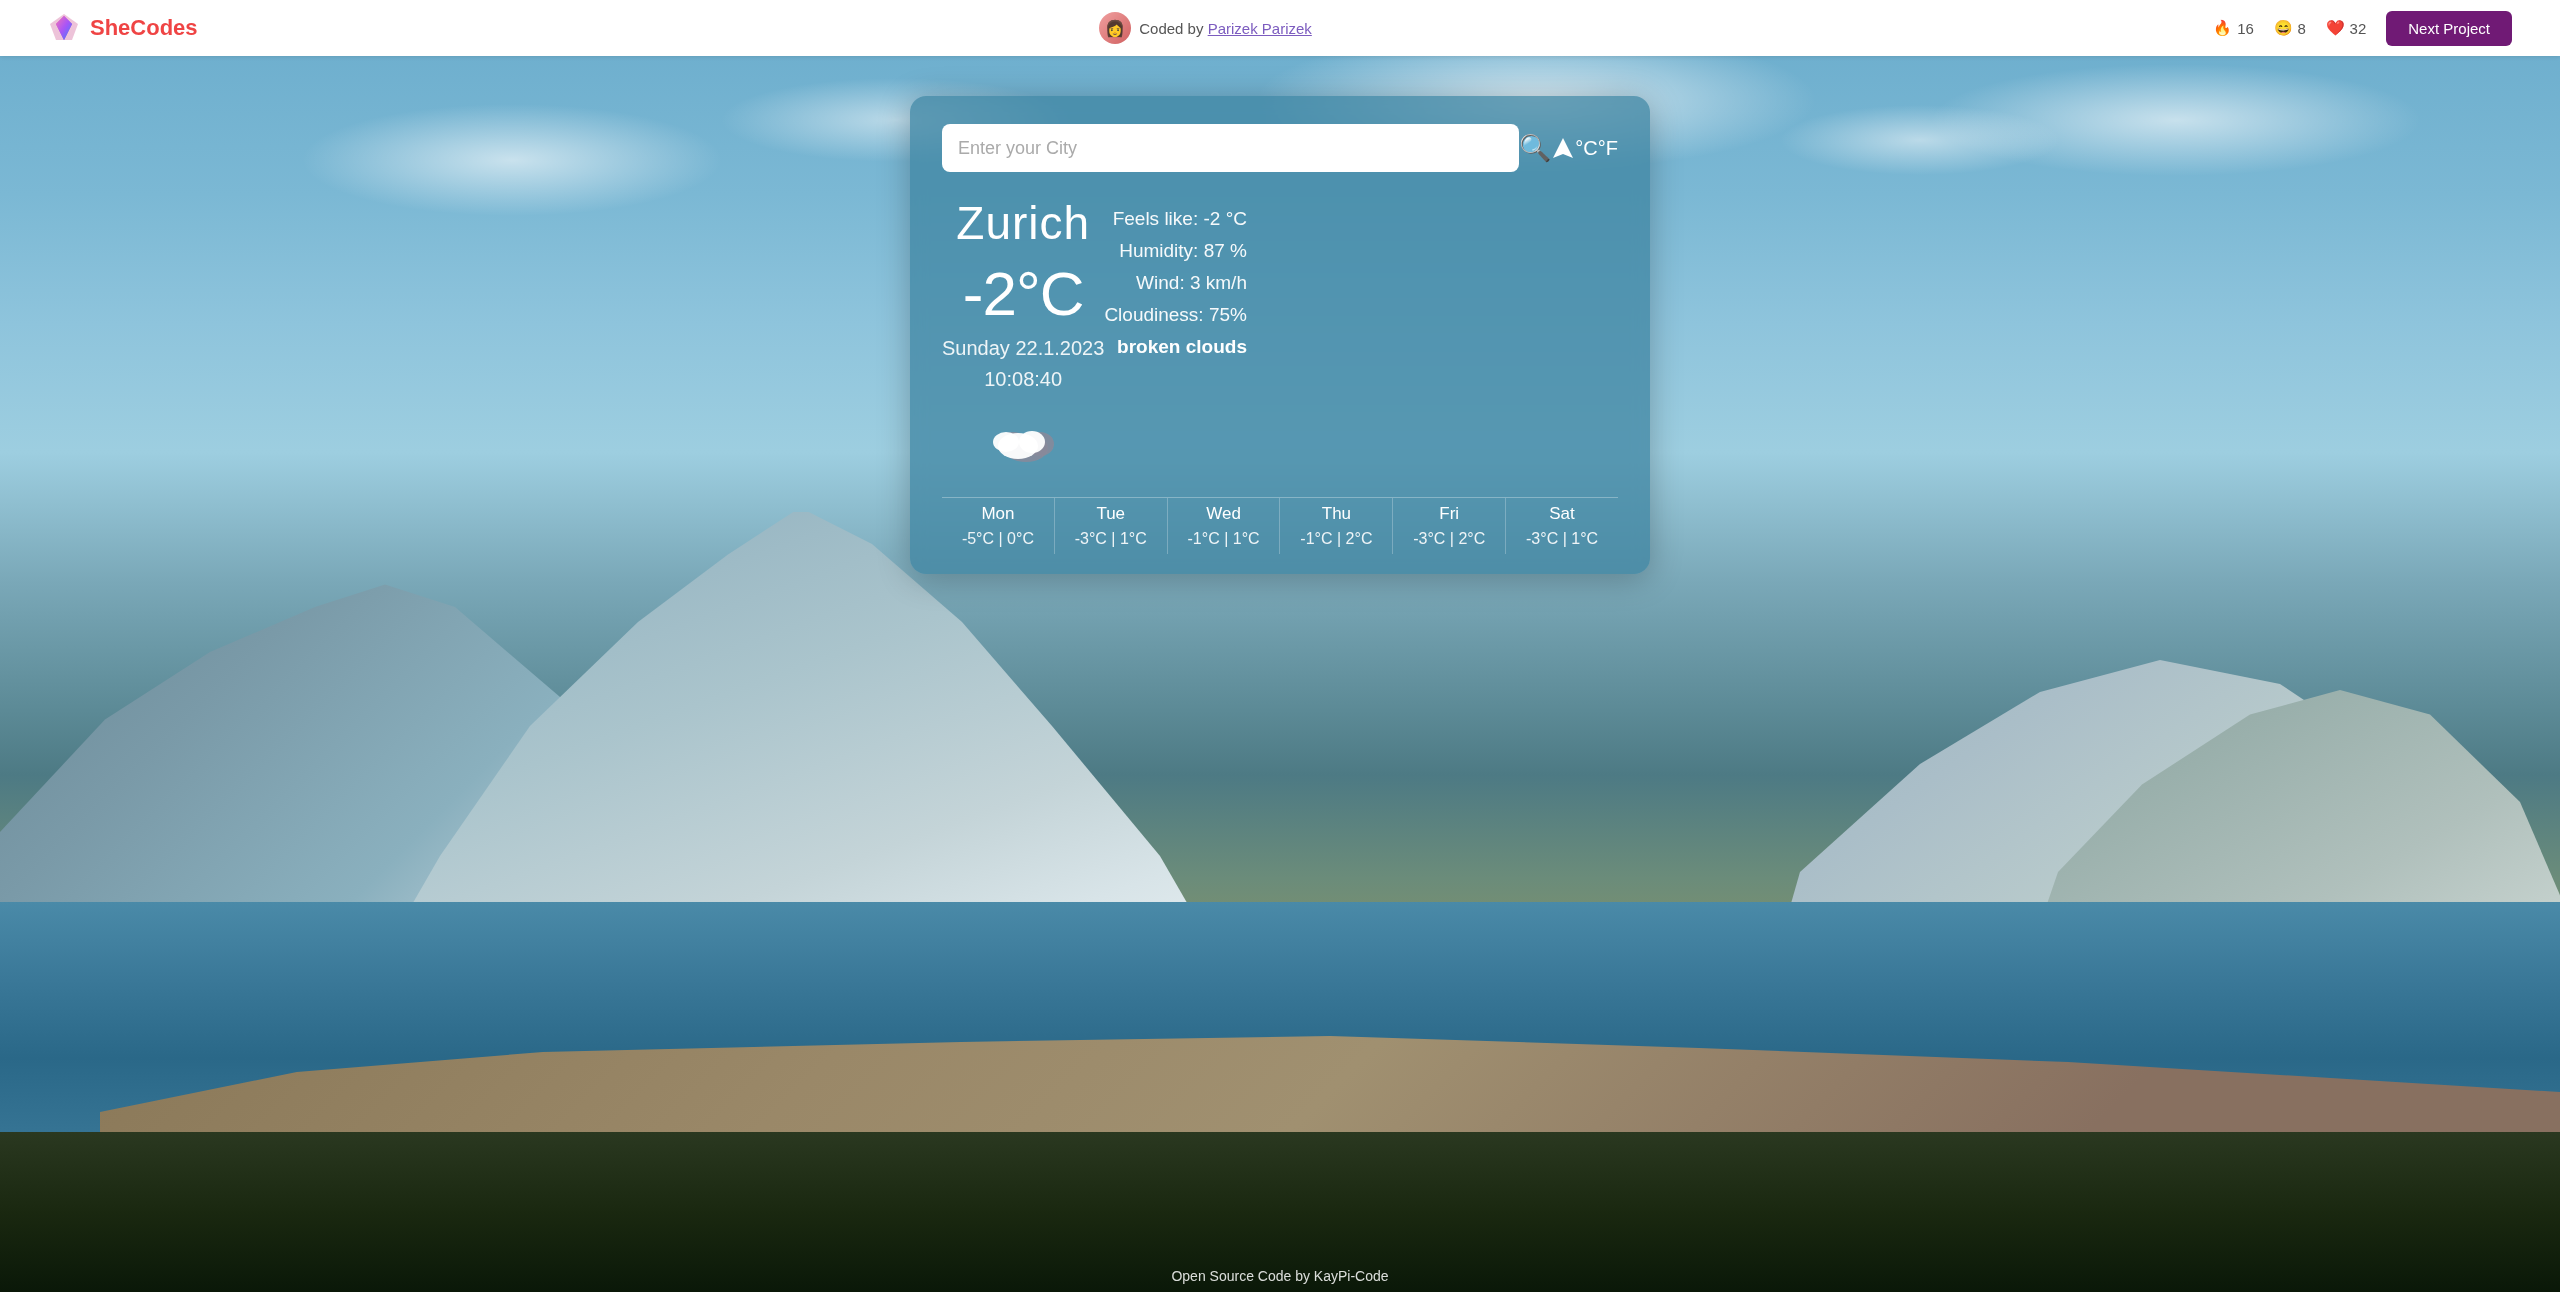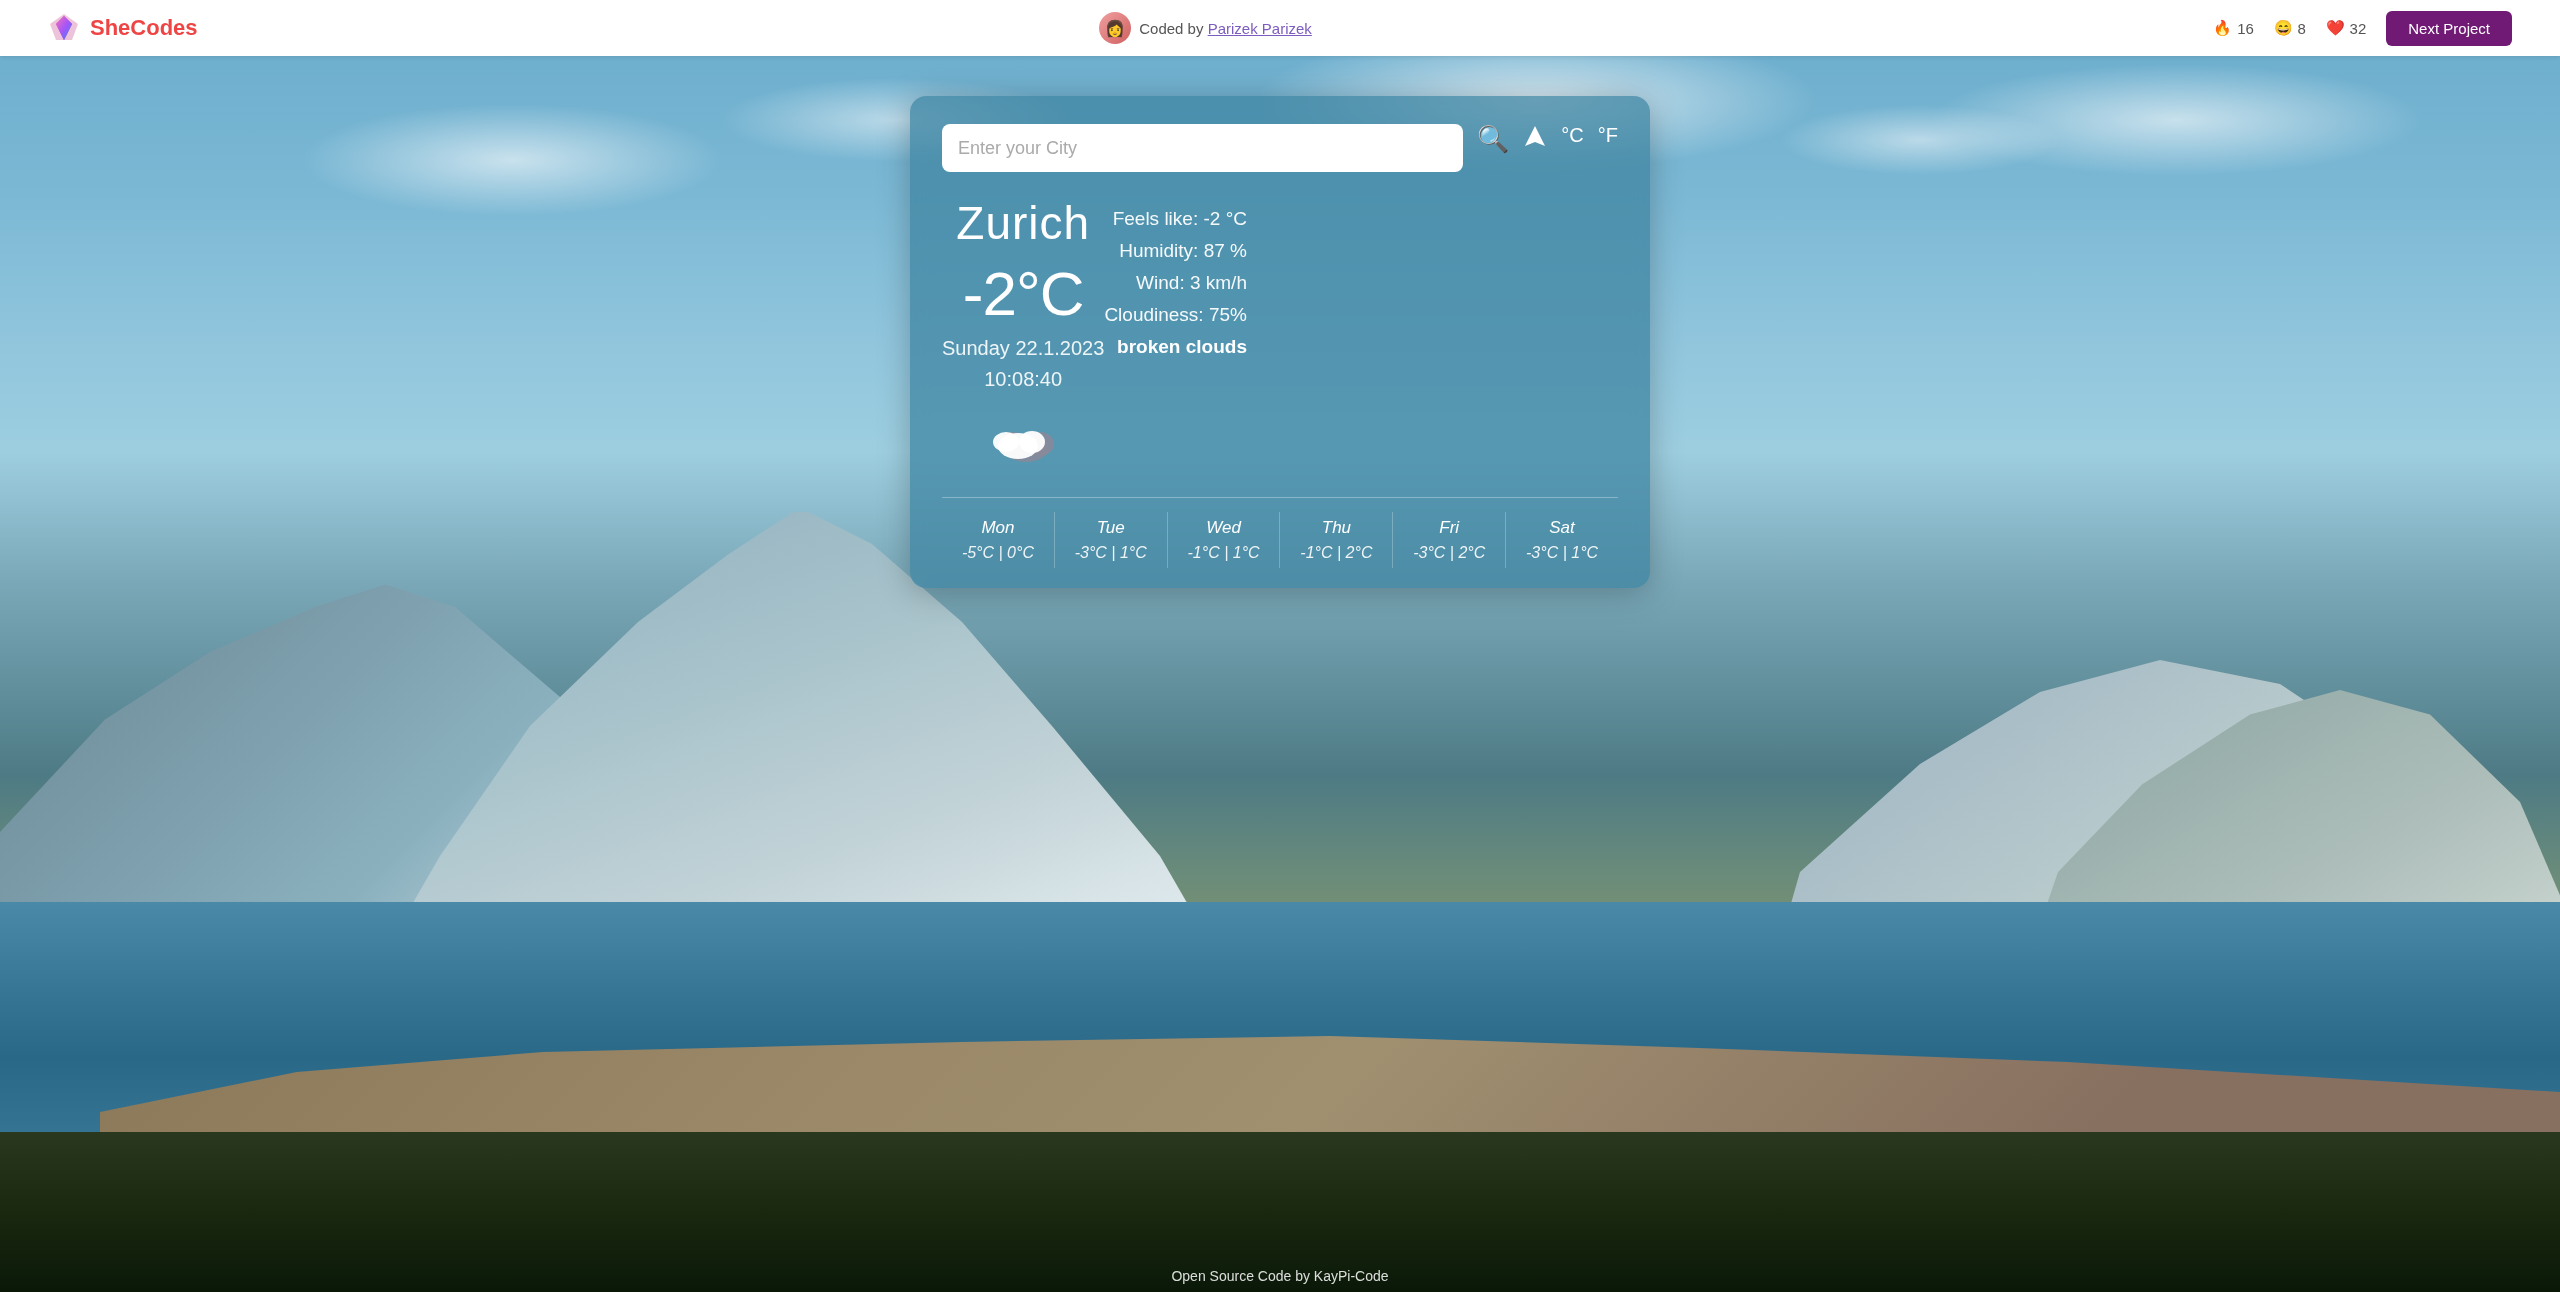--- a/index.html
+++ b/index.html
@@ -225,22 +225,21 @@
       border-radius: 16px;
       padding: 28px 32px 20px;
       z-index: 50;
       box-shadow: 0 4px 32px rgba(0,0,0,0.25);
       color: #fff;
     }
 
     
     .search-row {
       display: flex;
-      align-items: flex-start;
-      gap: 14px;
+      align-items: center;
       margin-bottom: 24px;
     }
 
     .city-input {
       flex: 1;
       height: 48px;
       border-radius: 8px;
       border: none;
       padding: 0 16px;
       font-size: 18px;
@@ -342,23 +341,21 @@
     .weather-description {
       font-size: 19px;
       font-weight: 700;
       text-align: right;
     }
 
     
     .forecast-row {
       display: flex;
       border-top: 1px solid rgba(255,255,255,0.3);
-      padding-top: 14px;
       margin-top: 8px;
-      font-style: italic;
     }
 
     .forecast-day {
       flex: 1;
       display: flex;
       flex-direction: column;
       align-items: center;
       gap: 6px;
       padding: 6px 0;
       border-right: 1px solid rgba(255,255,255,0.25);

